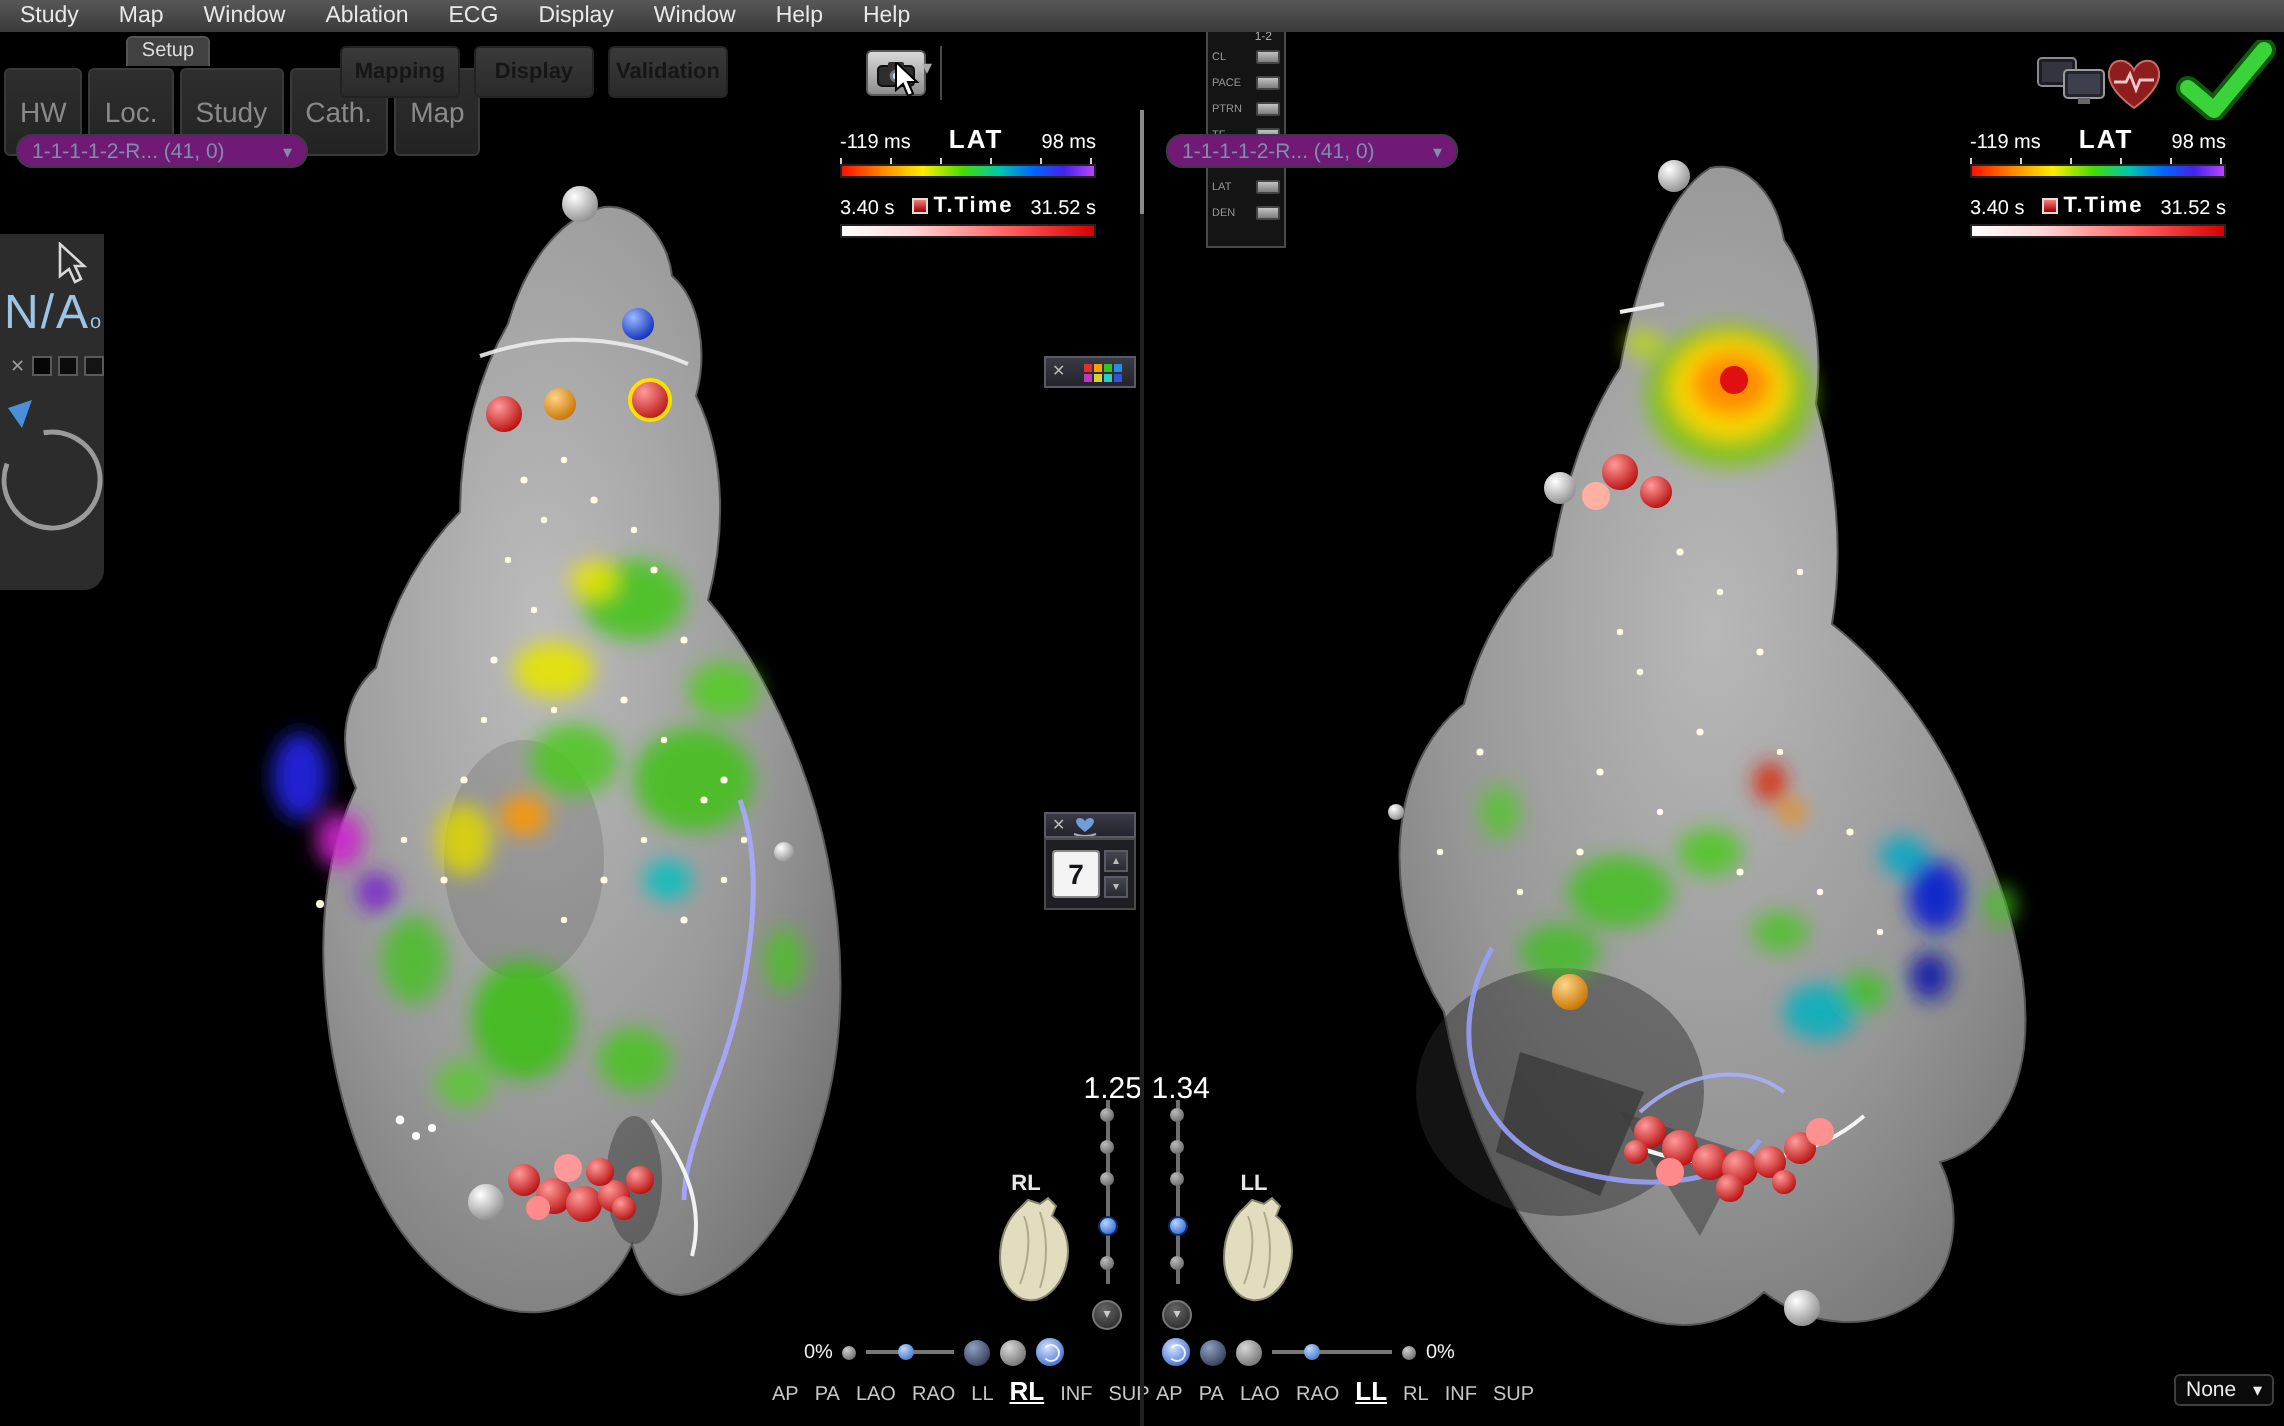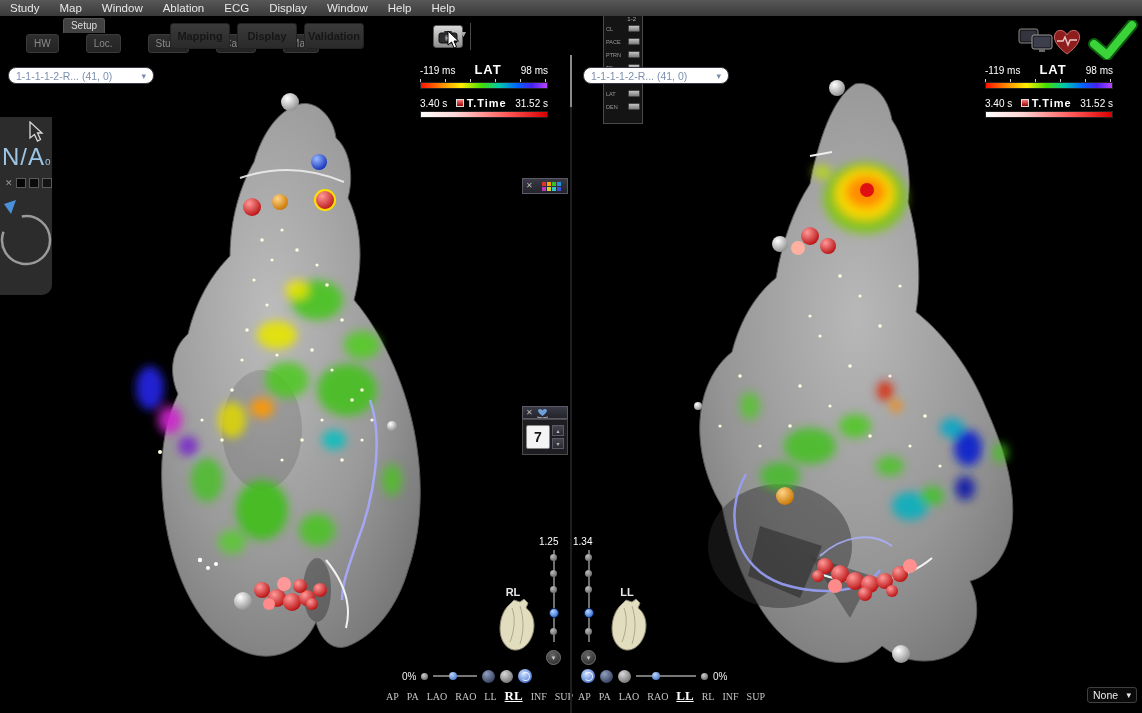--- a/index.html
+++ b/index.html
@@ -11,22 +11,22 @@
   .menubar{left:0;top:0;width:1142px;height:16px;
     background:linear-gradient(#575757,#3a3a3a);display:flex;align-items:center;
     gap:20px;padding-left:10px;z-index:40;}
   .menu-item{font-size:11.5px;color:#e8e8e8;cursor:default;white-space:nowrap;}
 
   
   .setup-tab{left:63px;top:18px;width:42px;height:15px;background:#414141;
     border:1px solid #555;border-bottom:none;border-radius:3px 3px 0 0;color:#ddd;
     font-size:10px;text-align:center;line-height:14px;}
   .mini-tabs{left:2px;top:34px;display:flex;gap:3px;}
-  .mini-tab{padding:3px 7px;font-size:10px;color:#8a8a8a;border:1px solid #3a3a3a;
-    border-radius:3px;background:linear-gradient(#2e2e2e,#232323);margin-left:24px;}
+  .mini-tab{padding:13px 7px;font-size:14px;color:#8a8a8a;border:1px solid #3a3a3a;
+    border-radius:3px;background:linear-gradient(#2e2e2e,#232323);}
   .stage-row{left:170px;top:23px;display:flex;gap:7px;}
   .stage-btn{width:60px;height:26px;border-radius:3px;border:1px solid #222;
     background:linear-gradient(#3a3a3a,#2a2a2a);color:#161616;font-size:11px;
     font-weight:bold;text-align:center;line-height:24px;}
   .camera-btn{left:433px;top:25px;width:30px;height:23px;border-radius:3px;
     border:1px solid #5a5a5a;background:linear-gradient(#d9d9d9,#8e8e8e);
     display:flex;align-items:center;justify-content:center;}
   .cam-chev{left:461px;top:28px;color:#aaa;font-size:10px;}
   .tool-sep{left:470px;top:23px;width:1px;height:27px;background:#4a4a4a;}
 
@@ -58,21 +58,21 @@
   .counter-body{left:522px;top:419px;width:46px;height:36px;background:#1d1d22;
     border:1px solid #4a4a4a;display:flex;align-items:center;padding:2px 3px;gap:2px;}
   .counter-box{width:26px;height:24px;background:#f4f4f4;border:1px solid #888;
     border-radius:2px;color:#15151a;font-size:14px;font-weight:bold;text-align:center;
     line-height:23px;}
   .spin-col{display:flex;flex-direction:column;gap:2px;}
   .spin-btn{width:12px;height:11px;background:linear-gradient(#454550,#2a2a33);
     border:1px solid #5a5a66;color:#bbb;font-size:6px;text-align:center;line-height:10px;}
 
   
-  .map-sel{width:146px;height:17px;background:#ffffff;border:1px solid #3a3a46;
+  .map-sel{width:146px;height:17px;background:#701a75;border:1px solid #3a3a46;
     border-radius:8px;color:#7d8fae;font-size:10.5px;display:flex;align-items:center;
     justify-content:space-between;padding:0 7px;}
   .scale{width:128px;}
   .scale-labels{display:flex;justify-content:space-between;align-items:baseline;
     color:#fff;}
   .s-min,.s-max{font-size:10px;}
   .s-name{font-size:13px;font-weight:bold;letter-spacing:1px;}
   .s-name.tt{font-size:11px;}
   .ticks{height:3px;margin-top:2px;
     background:repeating-linear-gradient(to right,#cfcfcf 0 1px,transparent 1px 25px);}
@@ -88,21 +88,21 @@
   
   .left-tools{left:0;top:117px;width:52px;height:178px;background:#2c2c2c;
     border-radius:0 0 10px 0;}
   .na-label{left:2px;top:143px;color:#9cc4e4;font-size:24px;letter-spacing:1px;}
   .na-sub{font-size:10px;color:#9cc4e4;}
   .swatch-row{left:5px;top:178px;display:flex;align-items:center;gap:3px;}
   .swatch-x{color:#999;font-size:9px;}
   .swatch{width:10px;height:10px;border:1px solid #5a5a5a;}
 
   
-  .zoom-label{width:32px;text-align:left;color:#fff;font-size:10px;}
+  .zoom-label{width:32px;text-align:right;color:#fff;font-size:15px;}
   .vslider{width:14px;height:96px;}
   .vtrack{position:absolute;left:6px;top:0;width:2px;height:92px;background:#6e6e6e;}
   .vdot{position:absolute;left:3px;width:7px;height:7px;border-radius:50%;
     background:radial-gradient(circle at 35% 30%,#bbb,#555);}
   .vhandle{position:absolute;left:2px;width:10px;height:10px;border-radius:50%;
     background:radial-gradient(circle at 35% 30%,#b7d4ff,#1458c8);border:1px solid #0a2d66;}
   .vbtn{width:15px;height:15px;border-radius:50%;border:1px solid #777;
     background:radial-gradient(circle at 40% 30%,#666,#222);color:#ccc;font-size:7px;
     text-align:center;line-height:14px;}
   .proj-label{color:#e8e8e8;font-size:11px;font-weight:bold;width:30px;text-align:center;}
@@ -116,21 +116,21 @@
   .mini-sphere{width:13px;height:13px;border-radius:50%;}
   .sphere-dark{background:radial-gradient(circle at 35% 30%,#8fa0c0,#1c2440);}
   .sphere-gray{background:radial-gradient(circle at 35% 30%,#d8d8d8,#585858);}
   .swirl{width:14px;height:14px;border-radius:50%;position:relative;
     background:radial-gradient(circle at 40% 35%,#d4e4ff,#1c50c0);}
   .swirl:after{content:"";position:absolute;left:3px;top:3px;width:7px;height:7px;
     border:1.5px solid rgba(255,255,255,.85);border-left-color:transparent;
     border-radius:50%;}
 
   .ori-row{display:flex;align-items:baseline;gap:8px;}
-  .ori{font-size:10px;color:#c6c6c6;font-family:Liberation Serif, serif;}
+  .ori{font-size:10px;color:#c6c6c6;}
   .ori.active{font-size:13px;color:#fff;font-weight:bold;text-decoration:underline;}
 
   .none-dd{left:1087px;top:687px;width:50px;height:16px;background:#0a0a0a;
     border:1px solid #3f3f3f;border-radius:3px;color:#ececec;font-size:10.5px;
     display:flex;align-items:center;justify-content:space-between;padding:0 5px;}
 
   .divider{left:570px;top:55px;width:2px;height:658px;background:#1f1f1f;}
   .divider-hl{left:570px;top:55px;width:2px;height:52px;background:#8a8a8a;}
 
   .chev{font-size:9px;}

